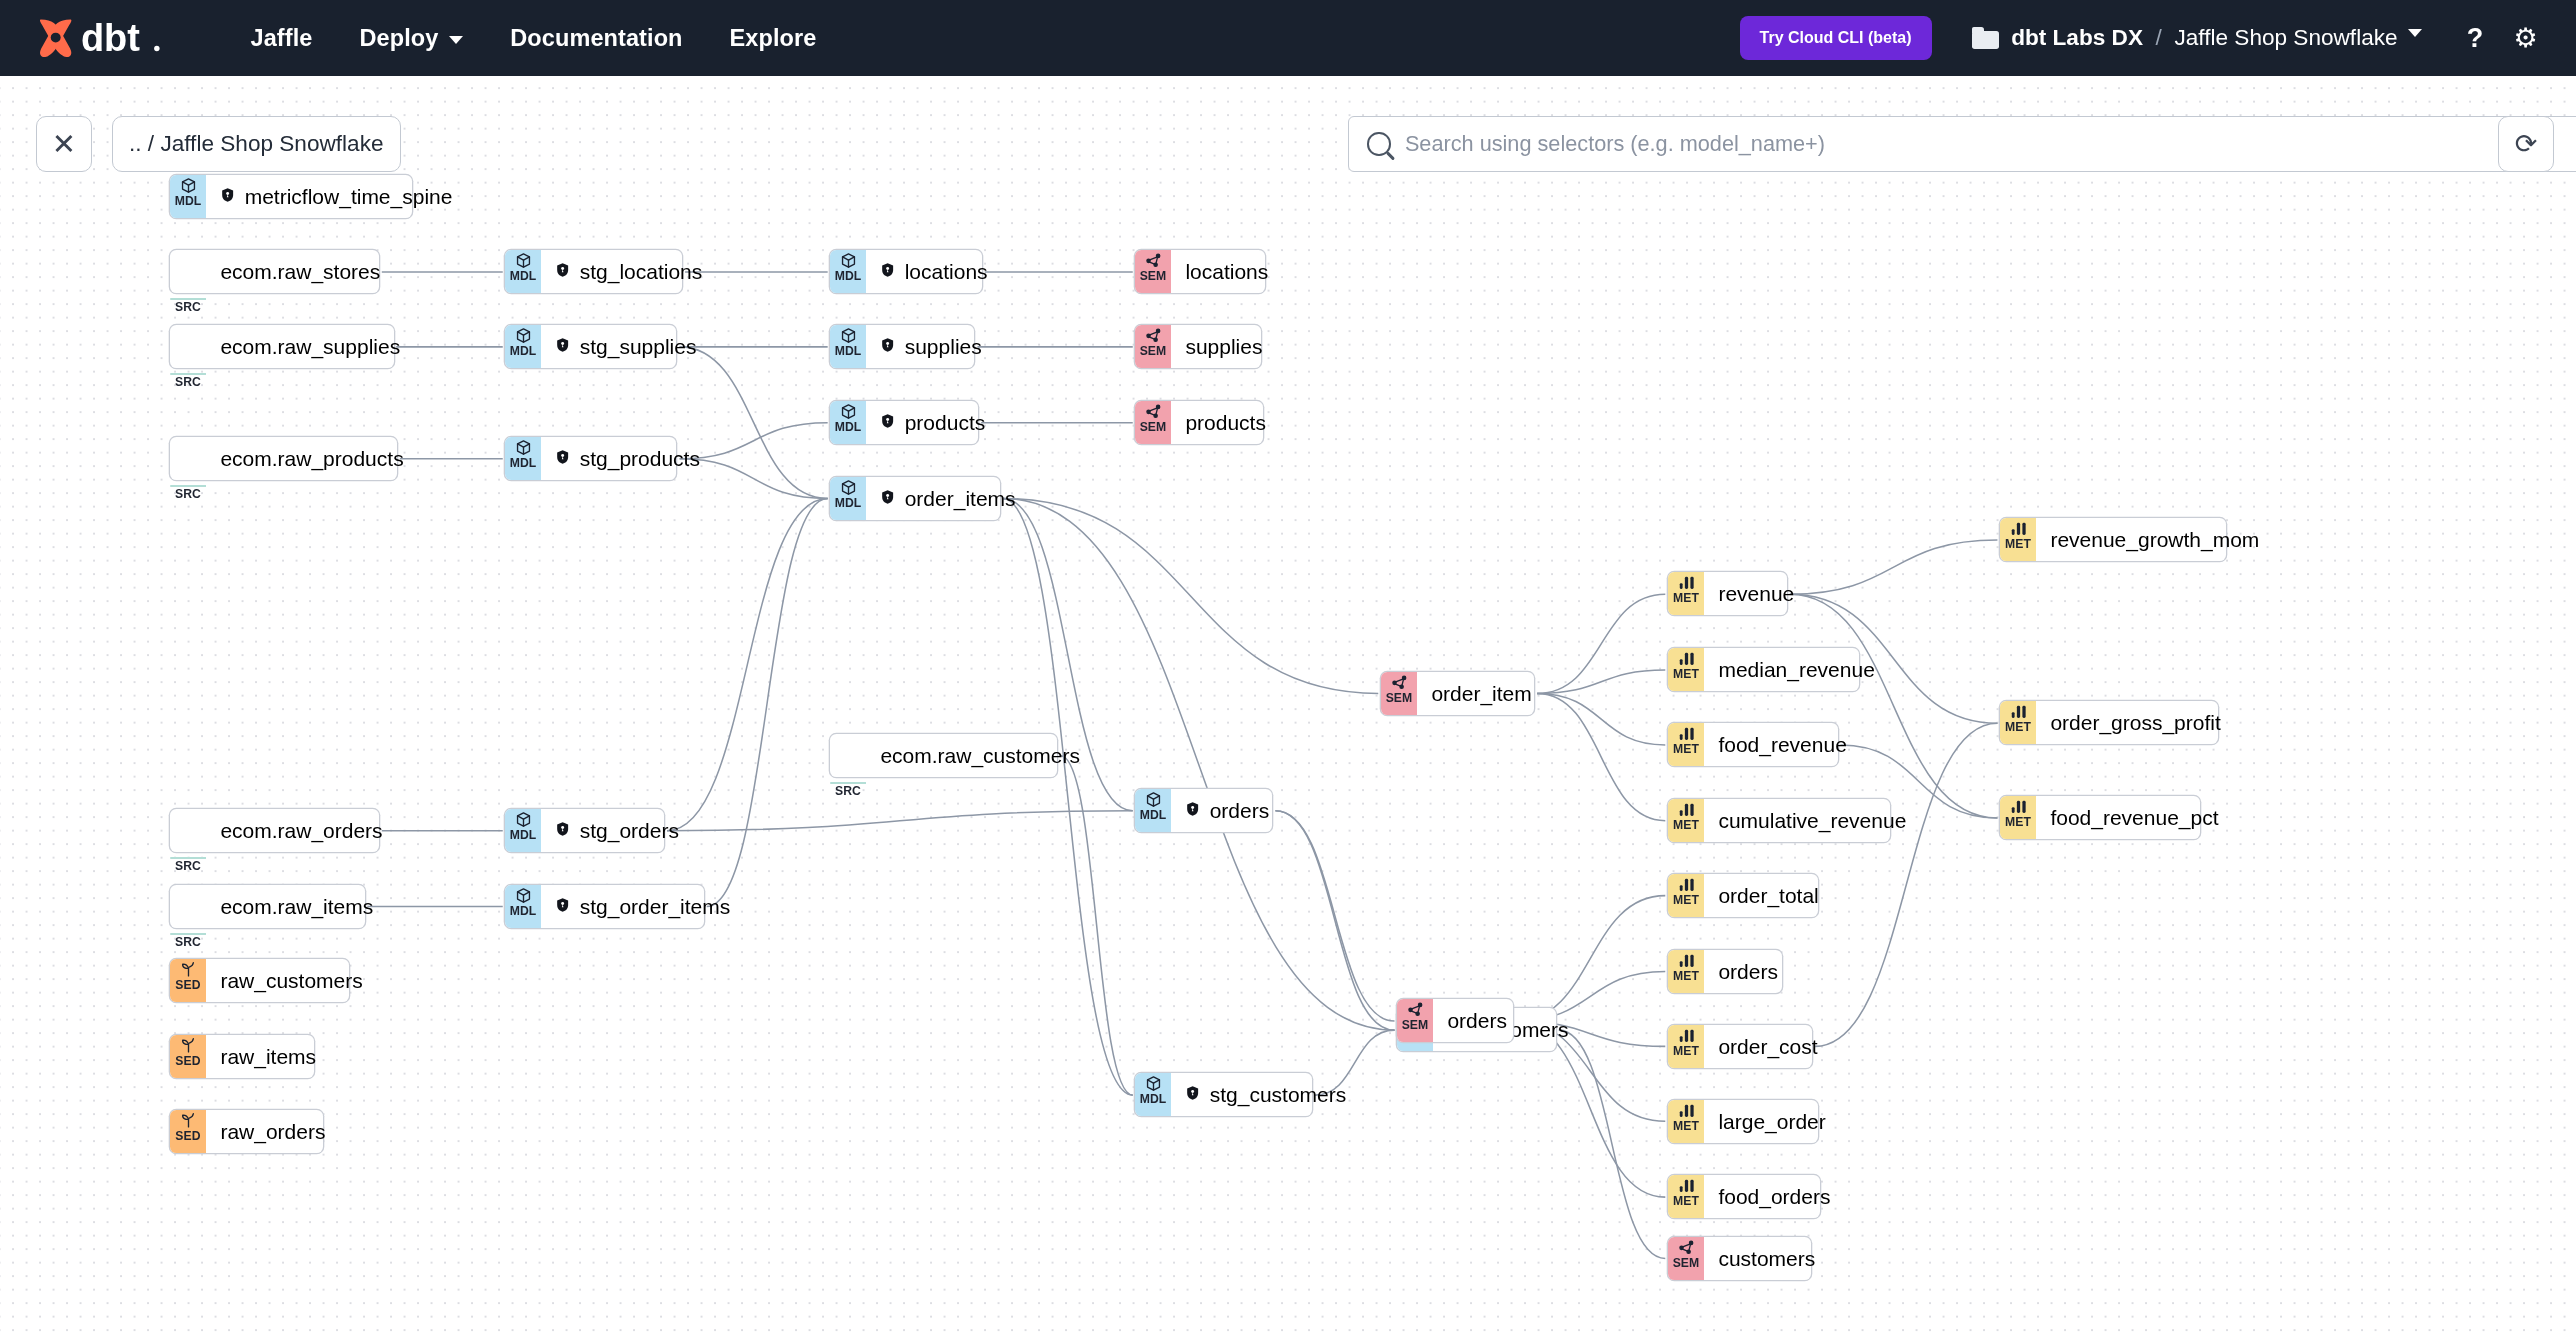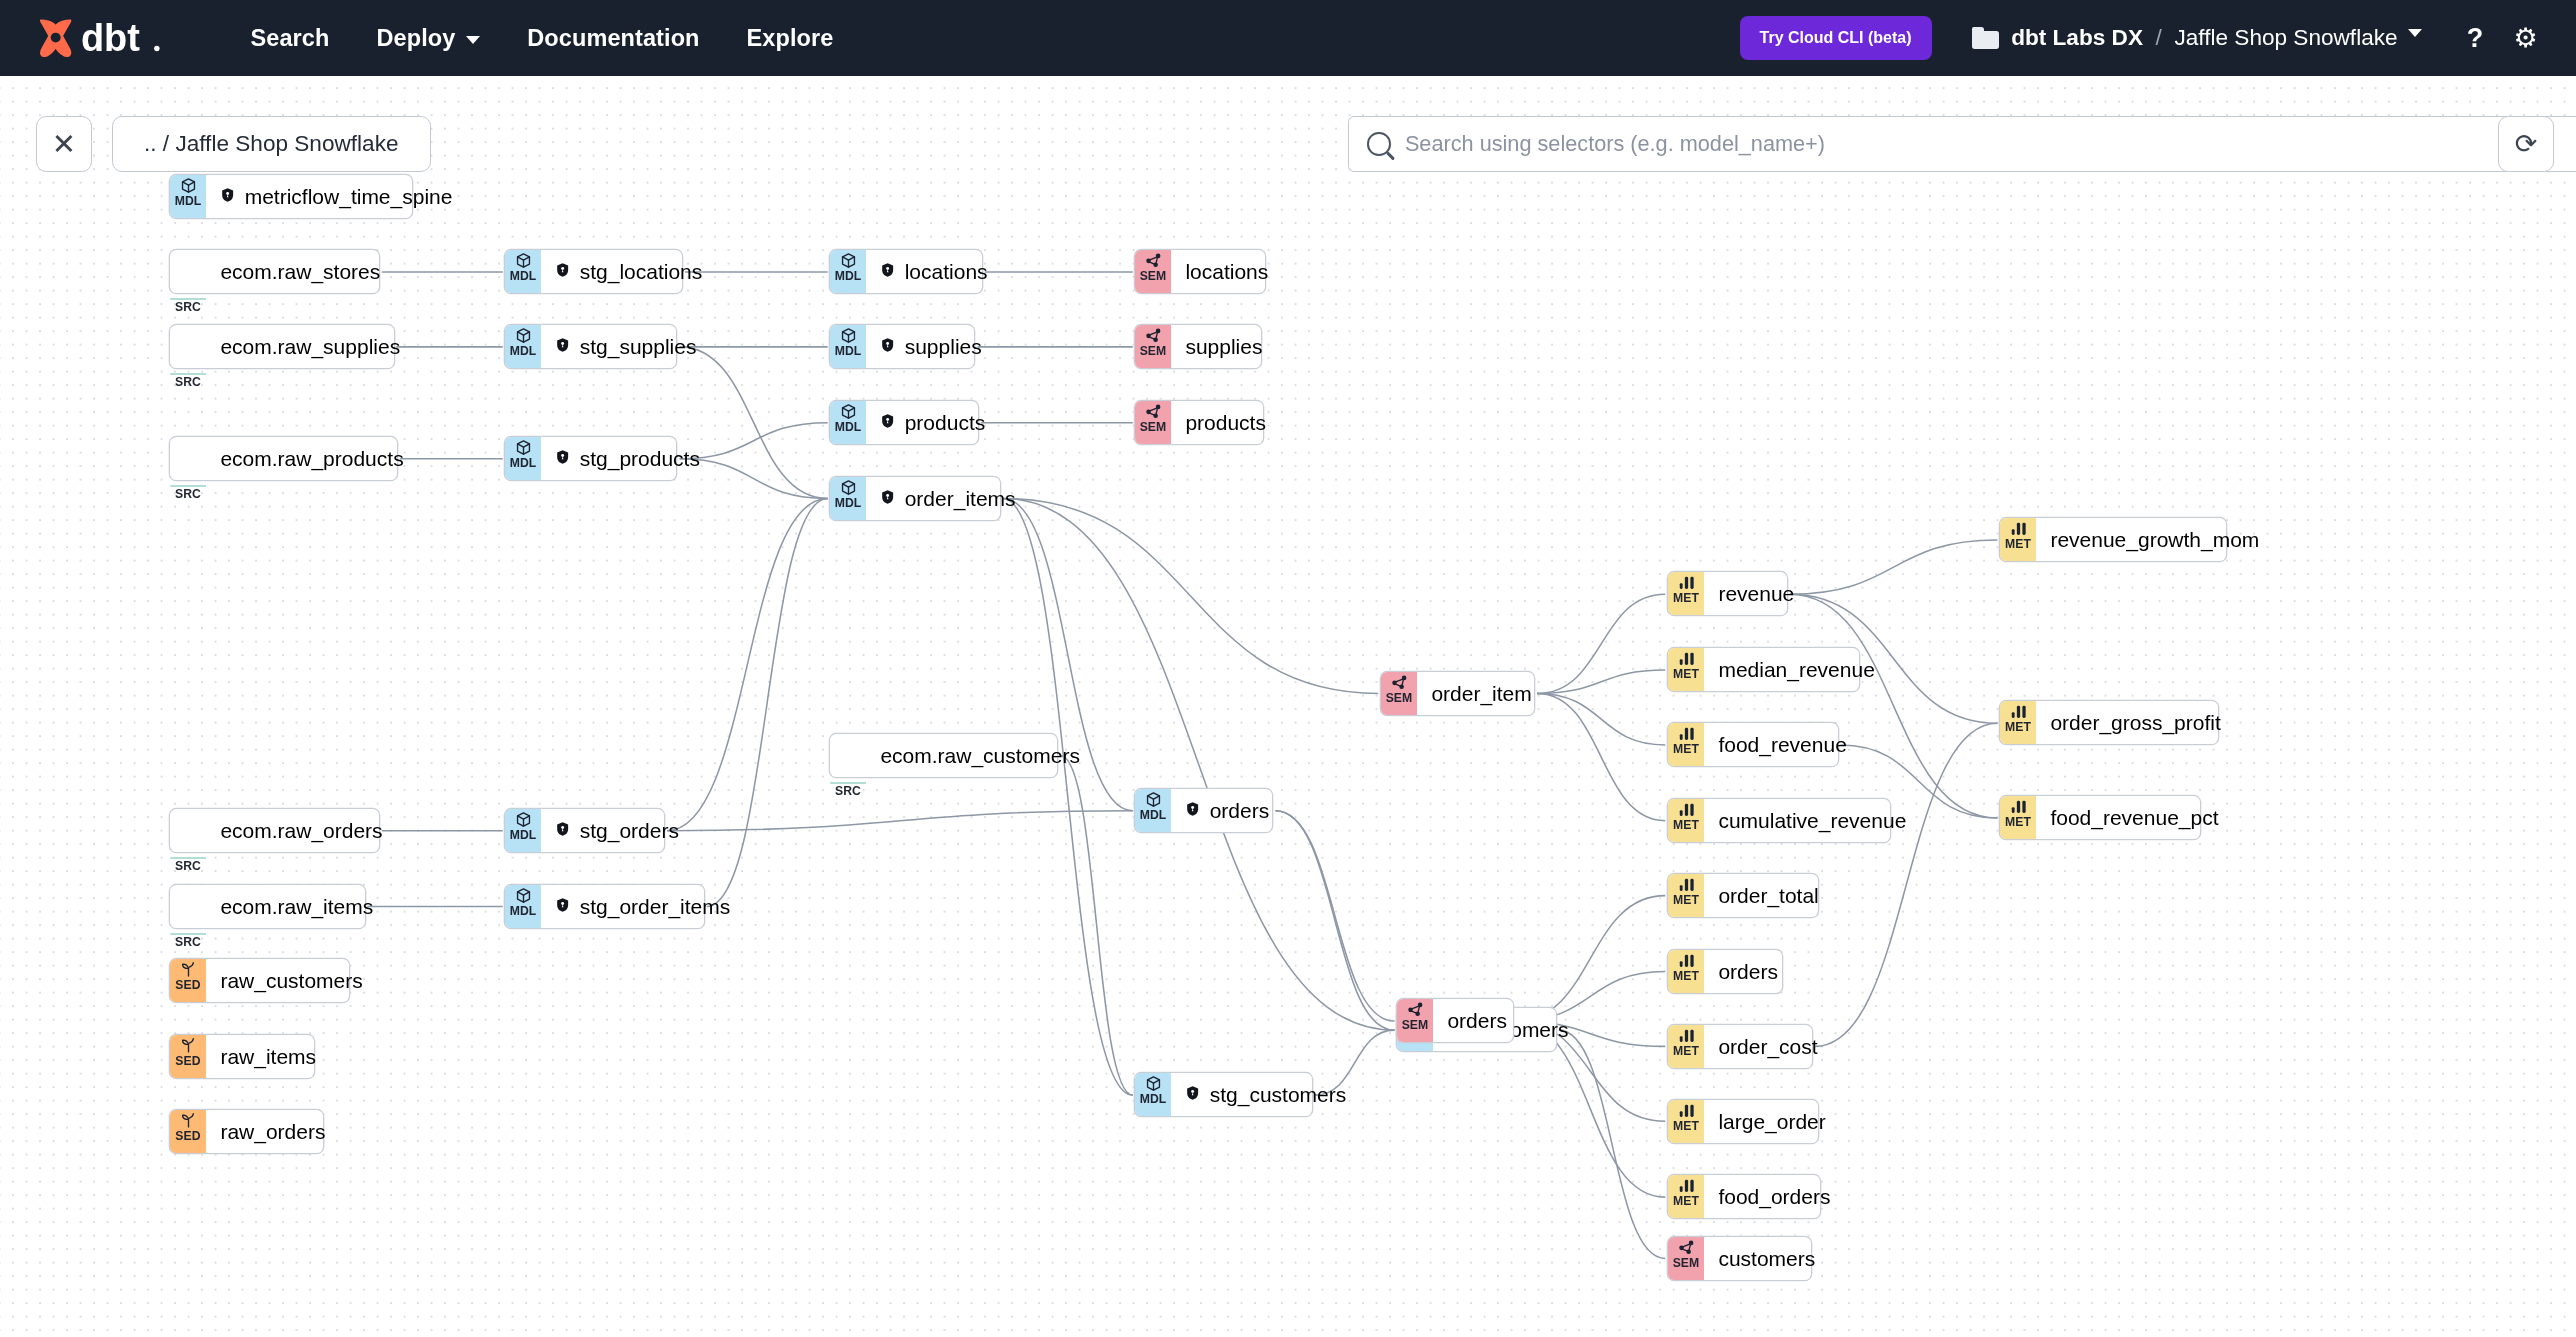--- a/index.html
+++ b/index.html
@@ -53,21 +53,21 @@
   #edges { position:absolute; inset:0; width:2576px; height:1262px; pointer-events:none; }
   #edges path { fill:none; stroke:#8d97a6; stroke-width:1.7px; }
 
   
   #toolbar { position:absolute; top:0; left:0; width:2576px; height:72px; }
   .tb-btn {
     position:absolute; background:#fff; border:1.4px solid #c3c9d2; border-radius:10px;
     display:flex; align-items:center; justify-content:center; cursor:pointer;
   }
   #close-btn { left:36px; top:40px; width:56px; height:56px; font-size:29px; color:#3c4452; font-weight:300;}
-  #breadcrumb-chip { left:112px; top:40px; height:56px; padding:0 31px; font-size:22.6px; color:#242c38; }
+  #breadcrumb-chip { left:112px; top:40px; height:56px; padding:0 16px; font-size:22.6px; color:#242c38; }
   #search-wrap {
     position:absolute; left:1348px; top:40px; width:1308px; height:56px;
     background:#fff; border:1.4px solid #c3c9d2; border-radius:6px;
     display:flex; align-items:center; padding:0 18px; gap:14.4px;
   }
   #search-input {
     flex:1; border:none; outline:none; font-size:21.7px; color:#242c38;
     font-family:"Liberation Sans", sans-serif; background:transparent;
   }
   #search-input::placeholder { color:#8b93a1; }
@@ -112,21 +112,21 @@
     <svg width="168" height="49" viewBox="0 0 186 54">
       <path d="M8 6 C20 6 26 12 30 20 L40 38 C44 46 38 50 32 46 C26 43 22 36 18 28 L9 12 C6 7 6 6 8 6 Z" fill="#ff6b4a"></path>
       <path d="M40 6 C42 6 42 8 39 12 L30 28 C26 36 22 43 16 46 C10 50 4 46 8 38 L18 20 C22 12 28 6 40 6 Z" fill="#ff6b4a"></path>
       <circle cx="24" cy="26" r="5.5" fill="#19212e"></circle>
       <text x="52" y="41" font-family="Liberation Sans, sans-serif" font-size="42" font-weight="700" fill="#ffffff">dbt</text>
       <circle cx="136" cy="38" r="3" fill="#ffffff"></circle>
     </svg>
   </div>
   <div class="nav-links">
     <div class="nav-link">
-      <span>Search</span>
+      <span>Jaffle</span>
     </div>
     <div class="nav-link">
       <span>Deploy</span>
       <span class="chev"></span>
     </div>
     <div class="nav-link">
       <span>Documentation</span>
     </div>
     <div class="nav-link">
       <span>Explore</span>

